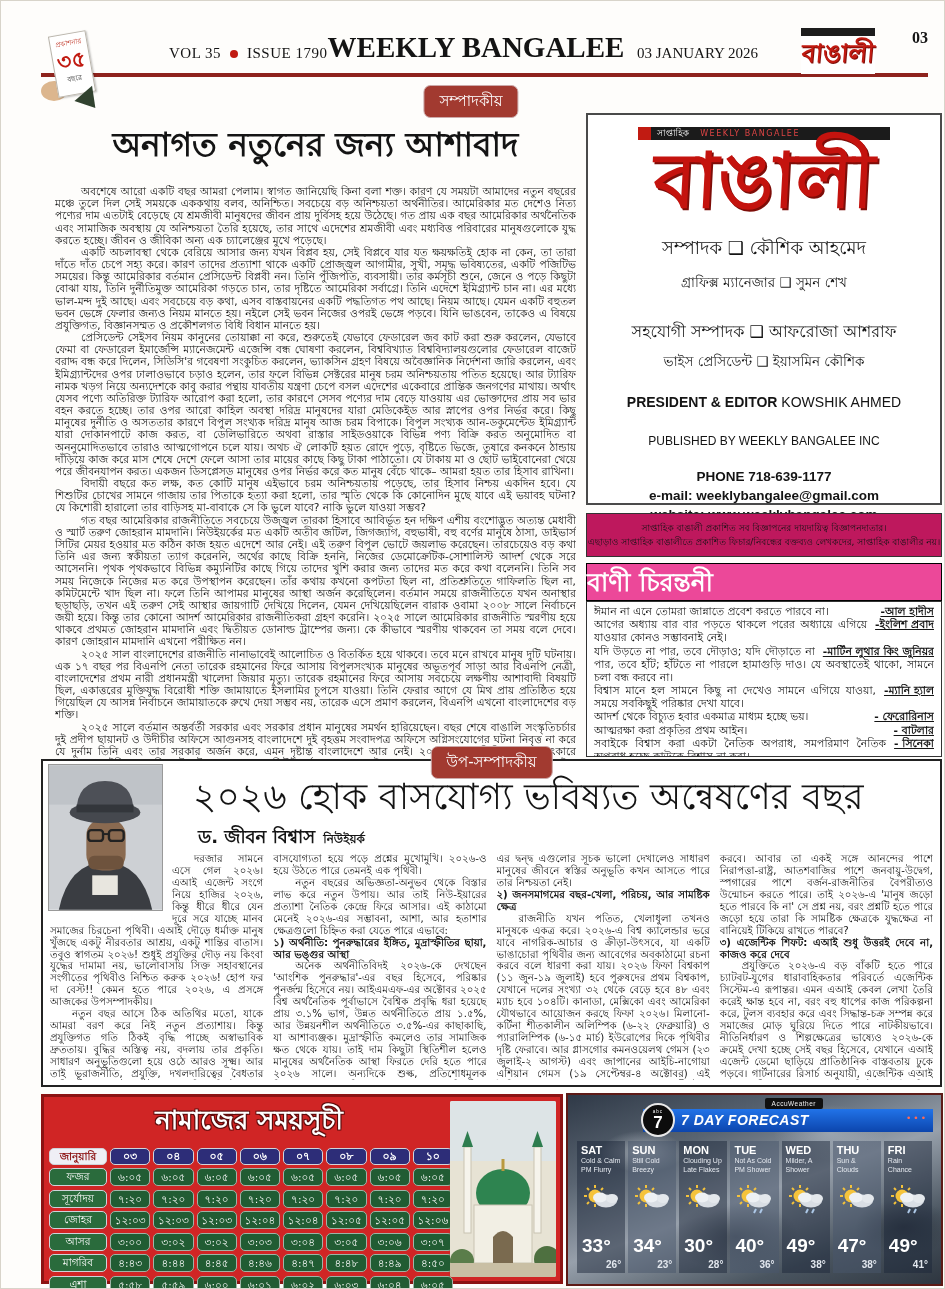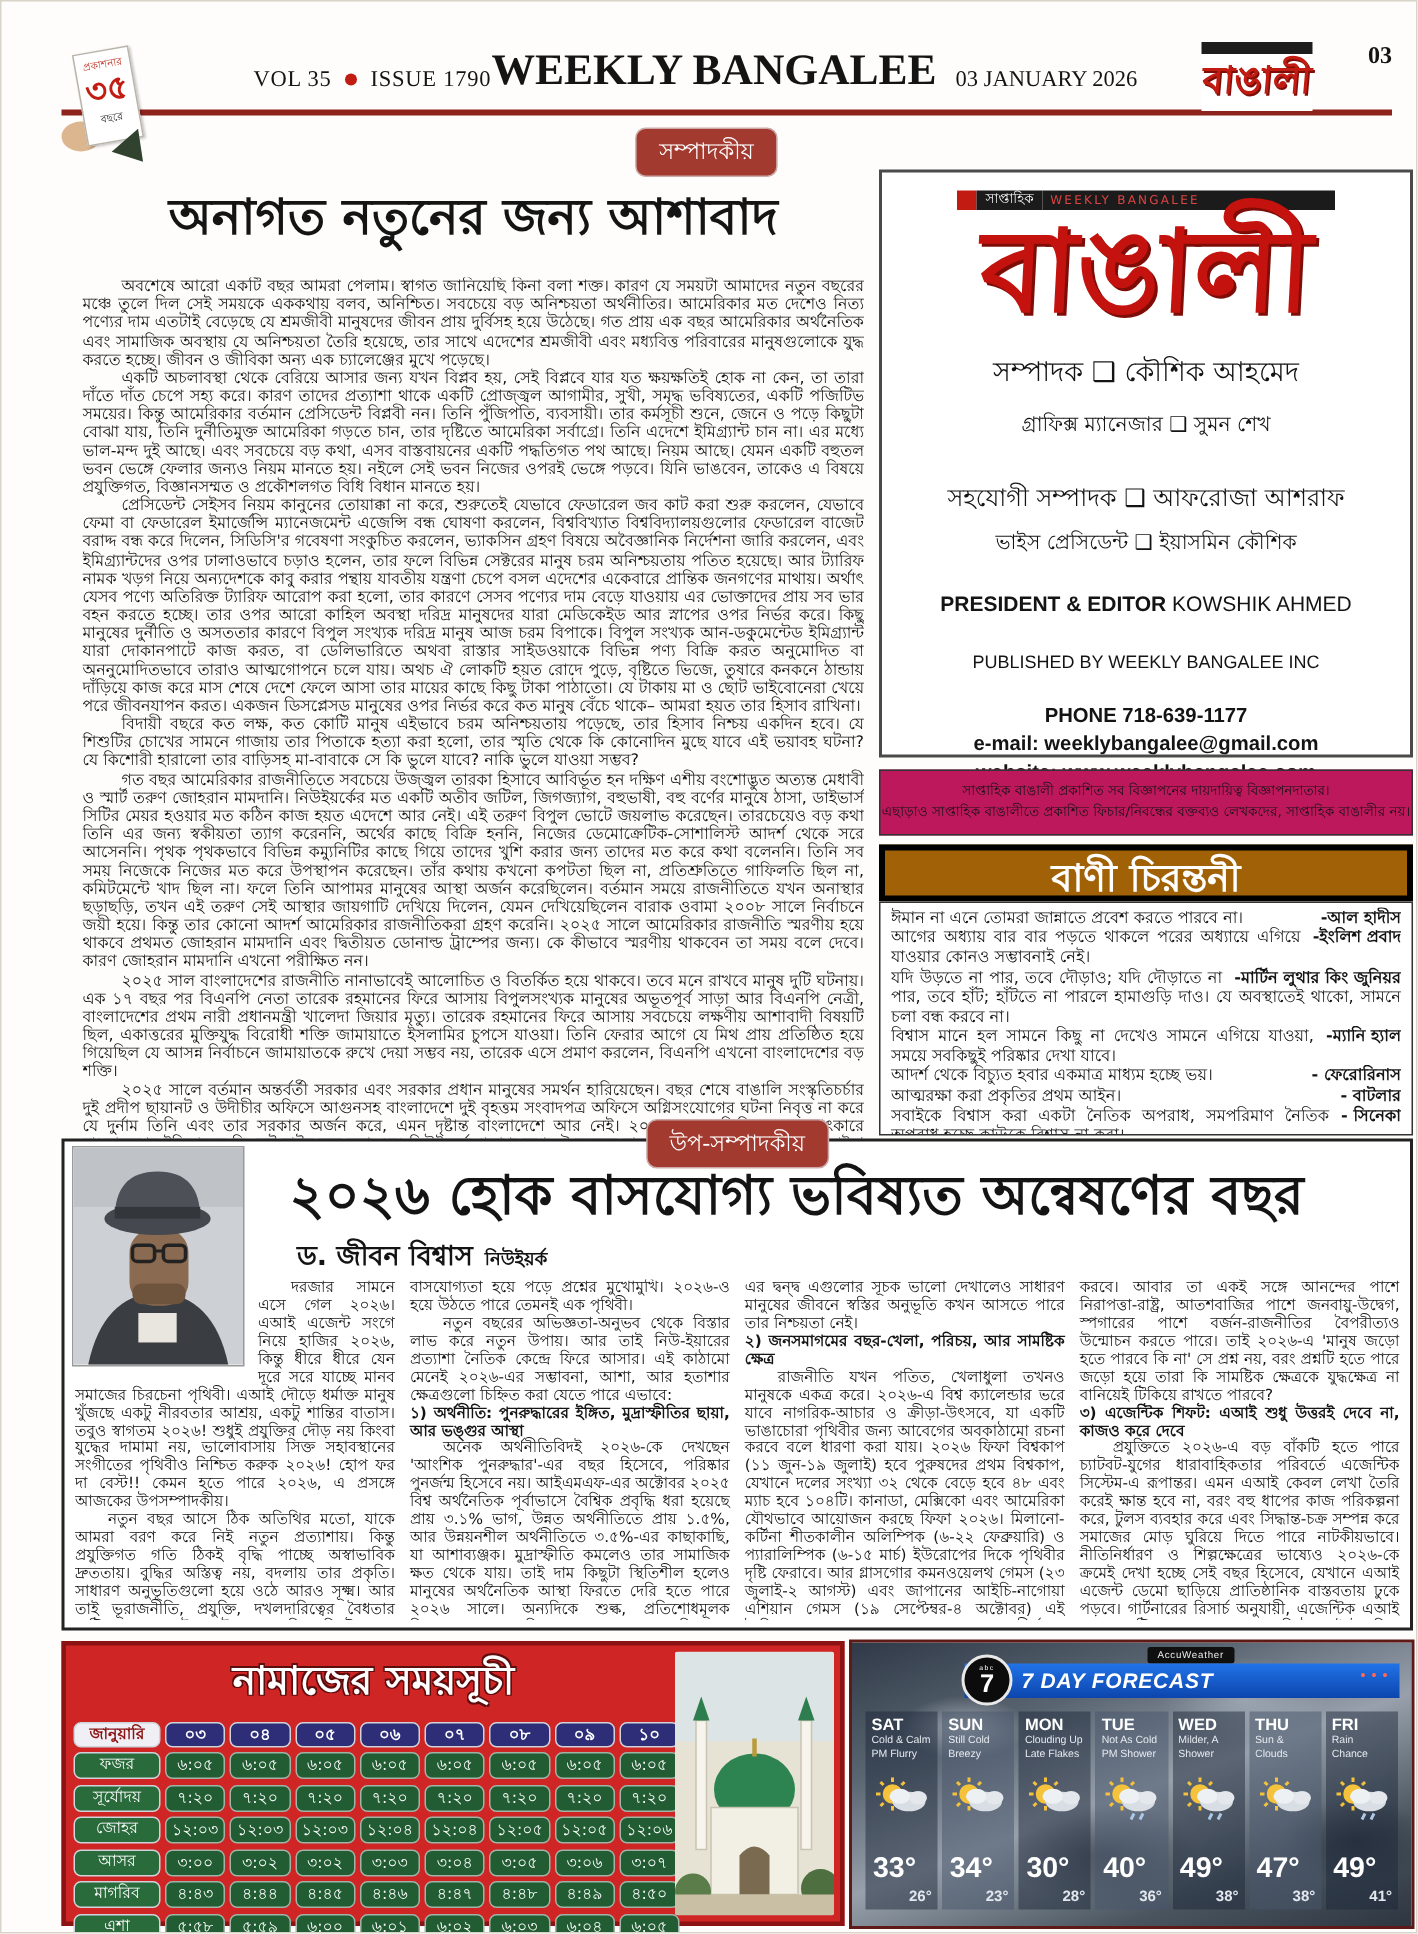--- a/index.html
+++ b/index.html
@@ -46,29 +46,29 @@
   .st { white-space:nowrap; }
   .st0 { font-size:18px; margin-top:12px; }
   .st1 { font-size:16px; margin-top:24px; }
   .st2 { font-size:13.5px; margin-top:7px; }
   .st3 { font-size:13.5px; margin-top:5px; }
   .pres { margin-top:20px; font-family:"Liberation Sans",sans-serif; font-size:14px; }
   .pub  { margin-top:24px; font-family:"Liberation Sans",sans-serif; font-size:12px; }
   .contact { margin-top:20px; font-family:"Liberation Sans",sans-serif; font-size:13.5px; font-weight:bold; line-height:1.4; }
 
   .b2 { position:absolute; left:585px; top:512px; width:356px; height:44px; border:1.5px solid #333; font-size:9px; text-align:center; padding-top:7px; line-height:1.6; background:#be185d; }
-  .q-banner { position:absolute; left:585px; top:562px; width:356px; height:38px; background:#a16207; border:4px solid #000000; color:#fff; text-align:center; font-size:25px; font-weight:bold; line-height:38px; }
+  .q-banner { position:absolute; left:585px; top:562px; width:356px; height:38px; background:#ec4899; border:1px solid #000000; color:#fff; font-size:25px; font-weight:bold; line-height:38px; }
   .q-box { position:absolute; left:585px; top:600px; width:356px; height:156px; border:1.5px solid #333; padding:3px 7px; font-size:10.8px; line-height:1.22; overflow:hidden; text-align:justify; background:#fff; }
   .quote { overflow:hidden; }
-  .q-author { float:right; font-weight:bold; margin-left:8px; }
+  .q-author { float:right; font-weight:bold; margin-left:8px;text-decoration:underline; }
 
   
   .sub { position:absolute; left:40px; top:758px; width:901px; height:328px; border:2px solid #222; background:#fff; }
   .sub-badge { position:absolute; left:50%; top:-15px; transform:translateX(-50%); background:#a23a30; border:1px solid #caa; border-radius:7px; color:#fff; font-size:15px; padding:3px 15px; white-space:nowrap; }
-  .sub-headline { position:absolute; left:150px; top:8px; width:730px; font-size:36px; font-weight:bold; white-space:nowrap; }
+  .sub-headline { position:absolute; left:150px; top:8px; width:730px; font-size:36px; font-weight:normal; white-space:nowrap; }
   .sub-byline { position:absolute; left:155px; top:62px; font-size:18px; font-weight:bold; }
   .sub-byloc { font-size:12px; margin-left:8px; }
   .sub-photo { position:absolute; left:5px; top:3px; width:115px; height:147px; border:1px solid #999; }
   .subed-body { position:absolute; left:7px; right:7px; top:92px; bottom:5px; column-count:4; column-gap:10px; font-size:10.2px; line-height:1.17; text-align:justify; overflow:hidden; }
   .photo-spacer { float:left; width:122px; height:62px; }
   .spara { text-indent:22px; }
   .sub-h { font-weight:bold; }
 
   
   .prayer { position:absolute; left:40px; top:1093px; width:522px; height:190px; background:#d02525; border:3px solid #8c1313; padding:3px 5px; }

